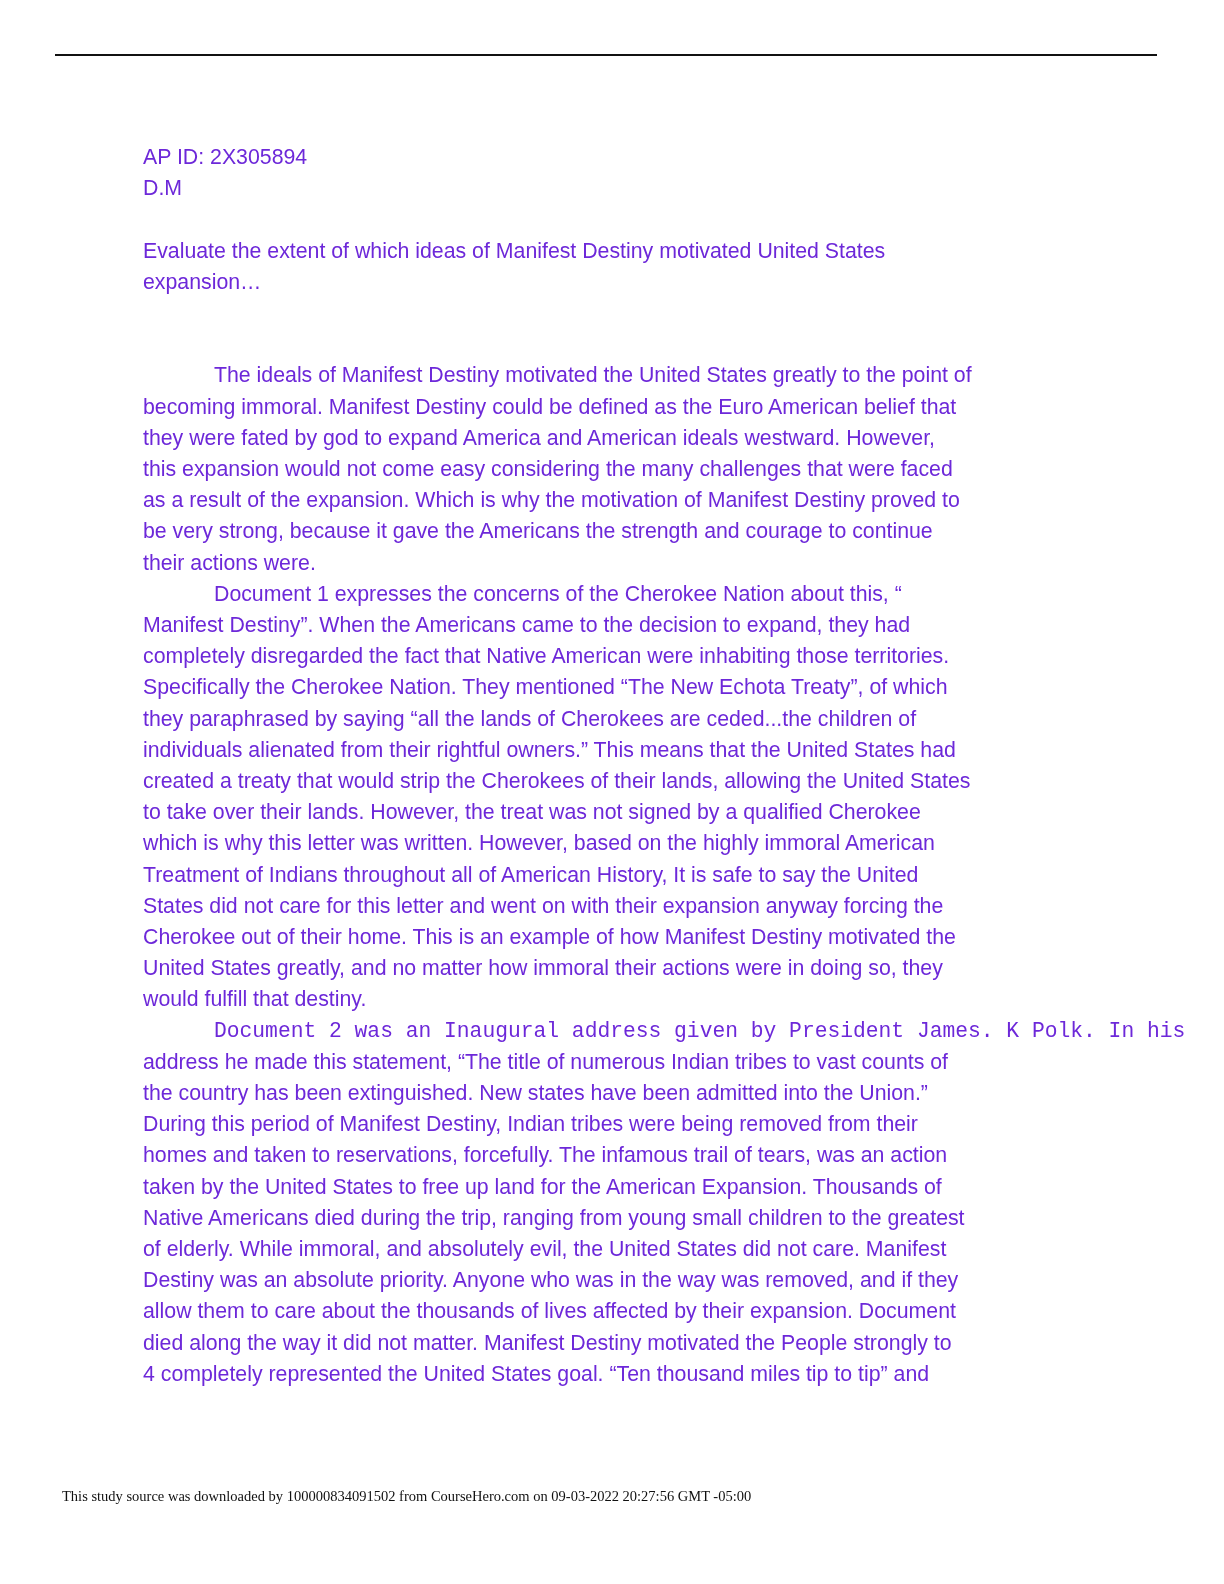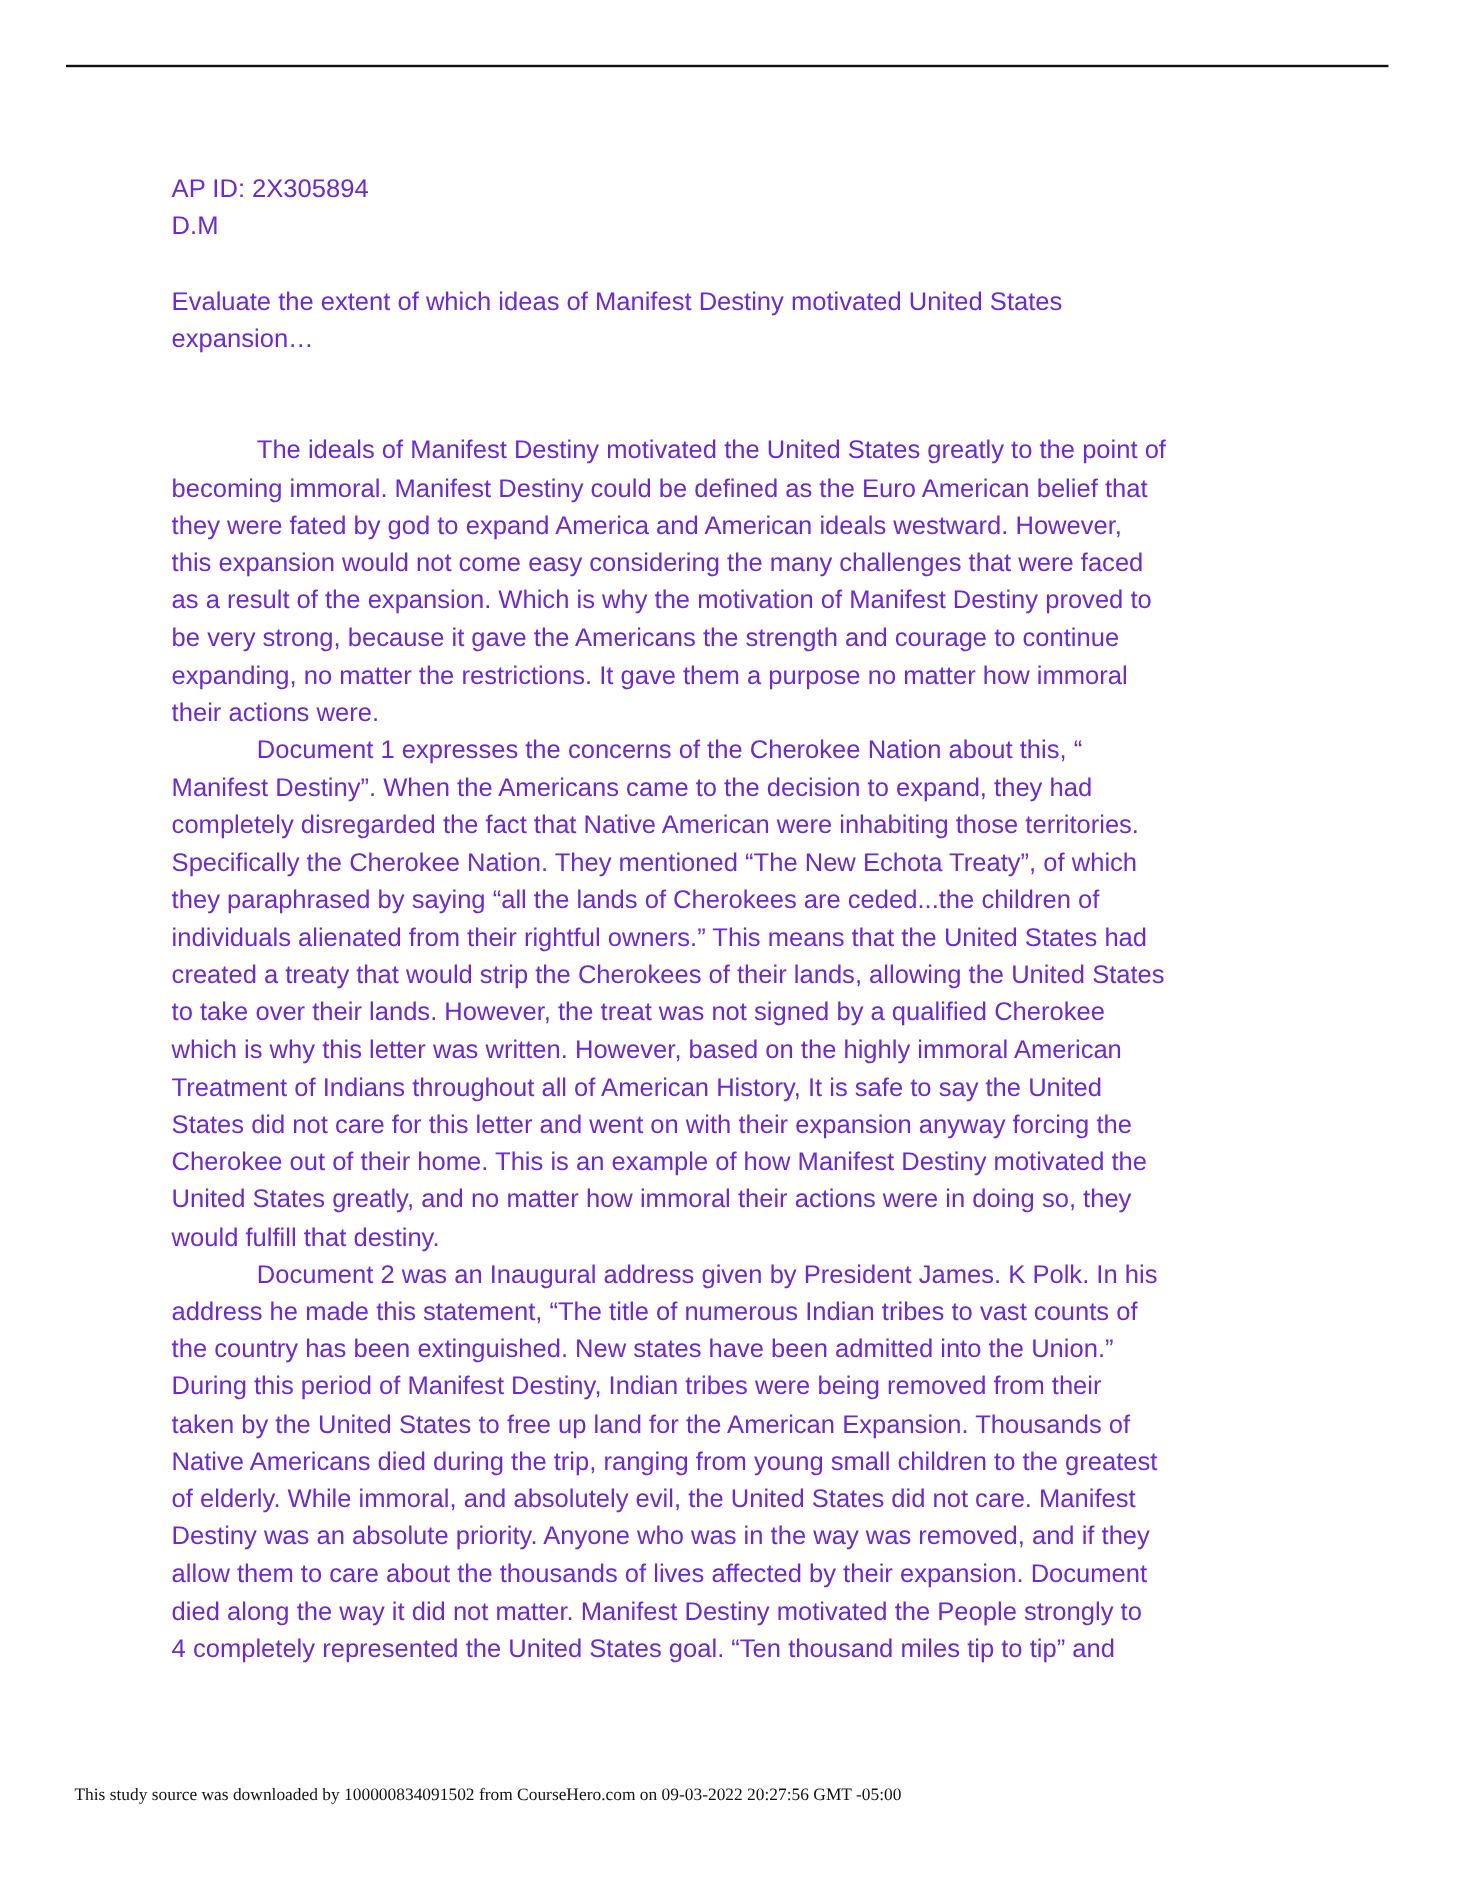--- a/index.html
+++ b/index.html
@@ -30,44 +30,44 @@
   </div>
   <div class="gap2"></div>
 
   <div id="p0">
       <span class="line" style="padding-left: 71px;">The ideals of Manifest Destiny motivated the United States greatly to the point of</span>
       <span class="line">becoming immoral. Manifest Destiny could be defined as the Euro American belief that</span>
       <span class="line">they were fated by god to expand America and American ideals westward. However,</span>
       <span class="line">this expansion would not come easy considering the many challenges that were faced</span>
       <span class="line">as a result of the expansion. Which is why the motivation of Manifest Destiny proved to</span>
       <span class="line">be very strong, because it gave the Americans the strength and courage to continue</span>
-      <span class="line">expanding, no matter the restrictions. It gave them a purpose no matter how immoral</span>
       <span class="line">their actions were.</span>
     </div>
   <div id="p1">
       <span class="line" style="padding-left: 71px;">Document 1 expresses the concerns of the Cherokee Nation about this, “</span>
       <span class="line">Manifest Destiny”. When the Americans came to the decision to expand, they had</span>
       <span class="line">completely disregarded the fact that Native American were inhabiting those territories.</span>
       <span class="line">Specifically the Cherokee Nation. They mentioned “The New Echota Treaty”, of which</span>
       <span class="line">they paraphrased by saying “all the lands of Cherokees are ceded...the children of</span>
       <span class="line">individuals alienated from their rightful owners.” This means that the United States had</span>
       <span class="line">created a treaty that would strip the Cherokees of their lands, allowing the United States</span>
       <span class="line">to take over their lands. However, the treat was not signed by a qualified Cherokee</span>
       <span class="line">which is why this letter was written. However, based on the highly immoral American</span>
       <span class="line">Treatment of Indians throughout all of American History, It is safe to say the United</span>
       <span class="line">States did not care for this letter and went on with their expansion anyway forcing the</span>
       <span class="line">Cherokee out of their home. This is an example of how Manifest Destiny motivated the</span>
       <span class="line">United States greatly, and no matter how immoral their actions were in doing so, they</span>
       <span class="line">would fulfill that destiny.</span>
     </div>
   <div id="p2">
-      <span class="line" style="padding-left: 71px;">Document 2 was an Inaugural address given by President James. K Polk. In his</span>
+      <span class="line" style="padding-left: 71px; font-family: Liberation Mono, monospace;">Document 2 was an Inaugural address given by President James. K Polk. In his</span>
       <span class="line">address he made this statement, “The title of numerous Indian tribes to vast counts of</span>
       <span class="line">the country has been extinguished. New states have been admitted into the Union.”</span>
       <span class="line">During this period of Manifest Destiny, Indian tribes were being removed from their</span>
+      <span class="line">homes and taken to reservations, forcefully. The infamous trail of tears, was an action</span>
       <span class="line">taken by the United States to free up land for the American Expansion. Thousands of</span>
       <span class="line">Native Americans died during the trip, ranging from young small children to the greatest</span>
       <span class="line">of elderly. While immoral, and absolutely evil, the United States did not care. Manifest</span>
       <span class="line">Destiny was an absolute priority. Anyone who was in the way was removed, and if they</span>
       <span class="line">allow them to care about the thousands of lives affected by their expansion. Document</span>
       <span class="line">died along the way it did not matter. Manifest Destiny motivated the People strongly to</span>
       <span class="line">4 completely represented the United States goal. “Ten thousand miles tip to tip” and</span>
     </div>
 </div>
 

